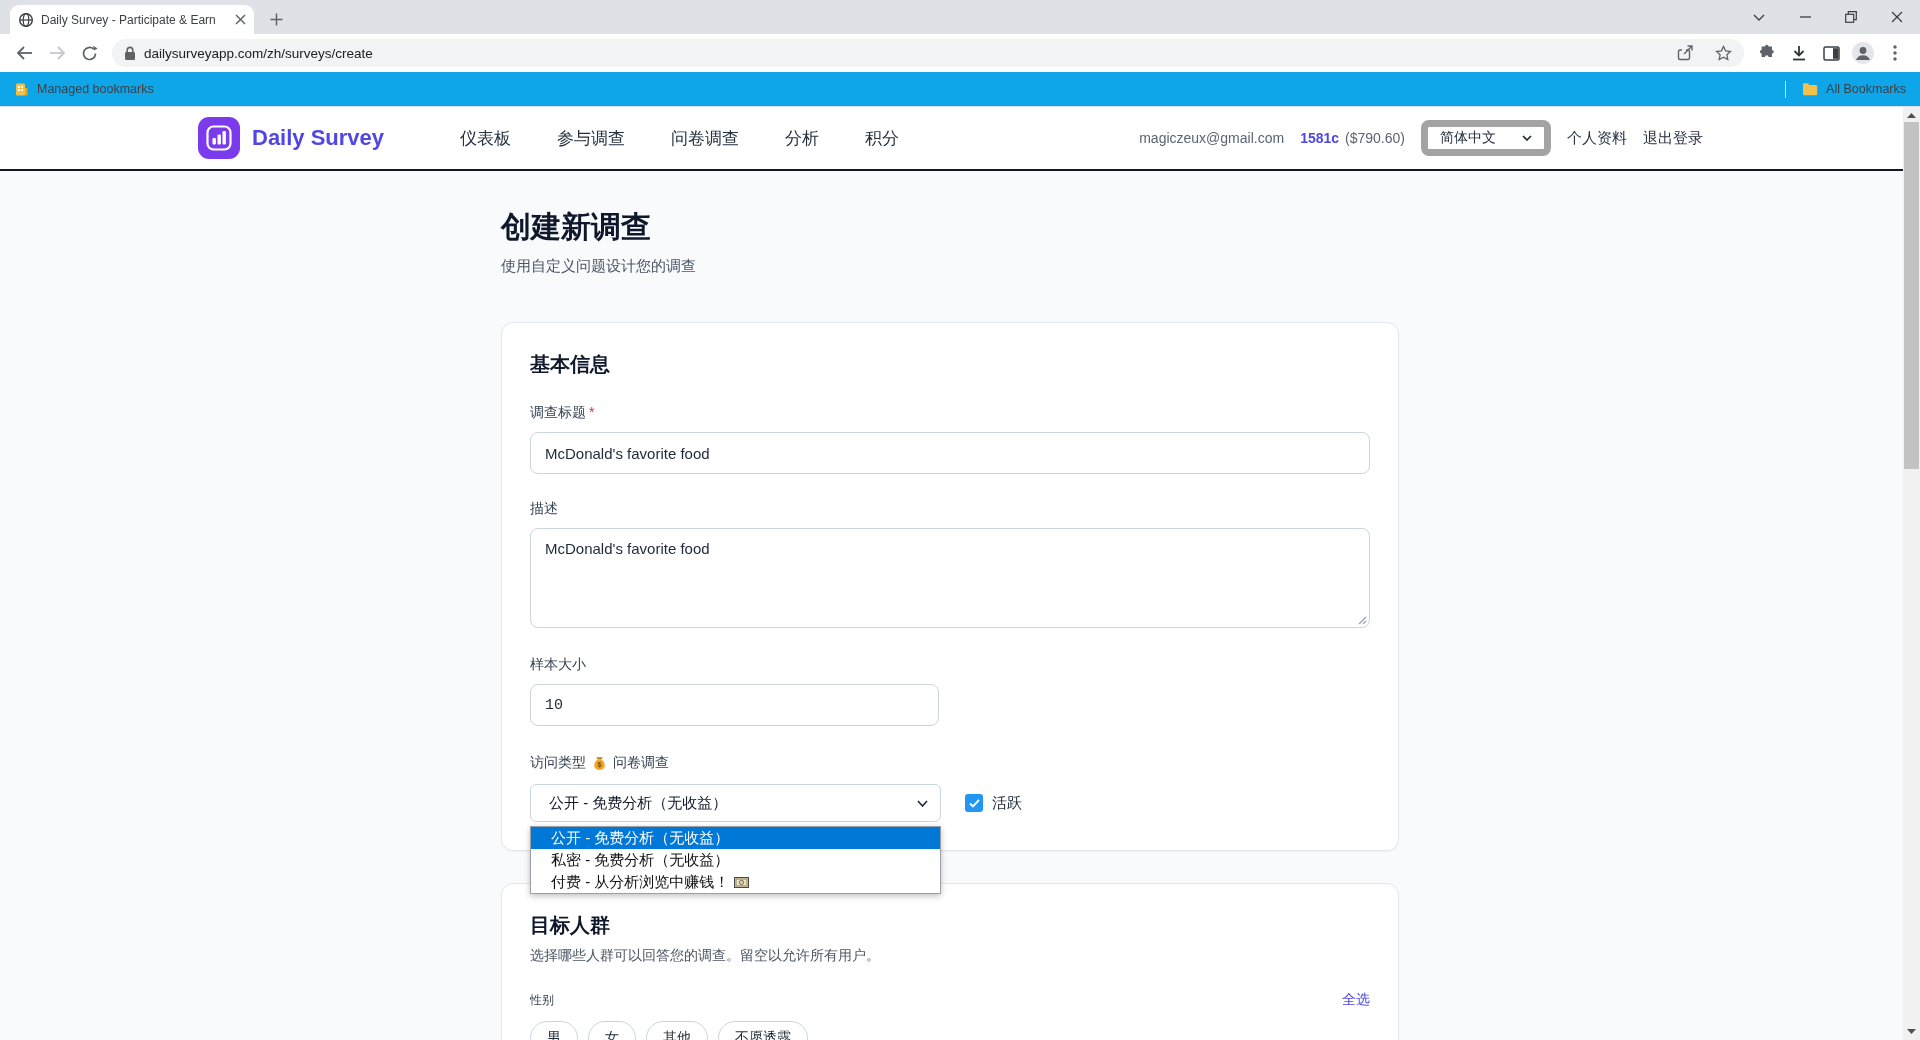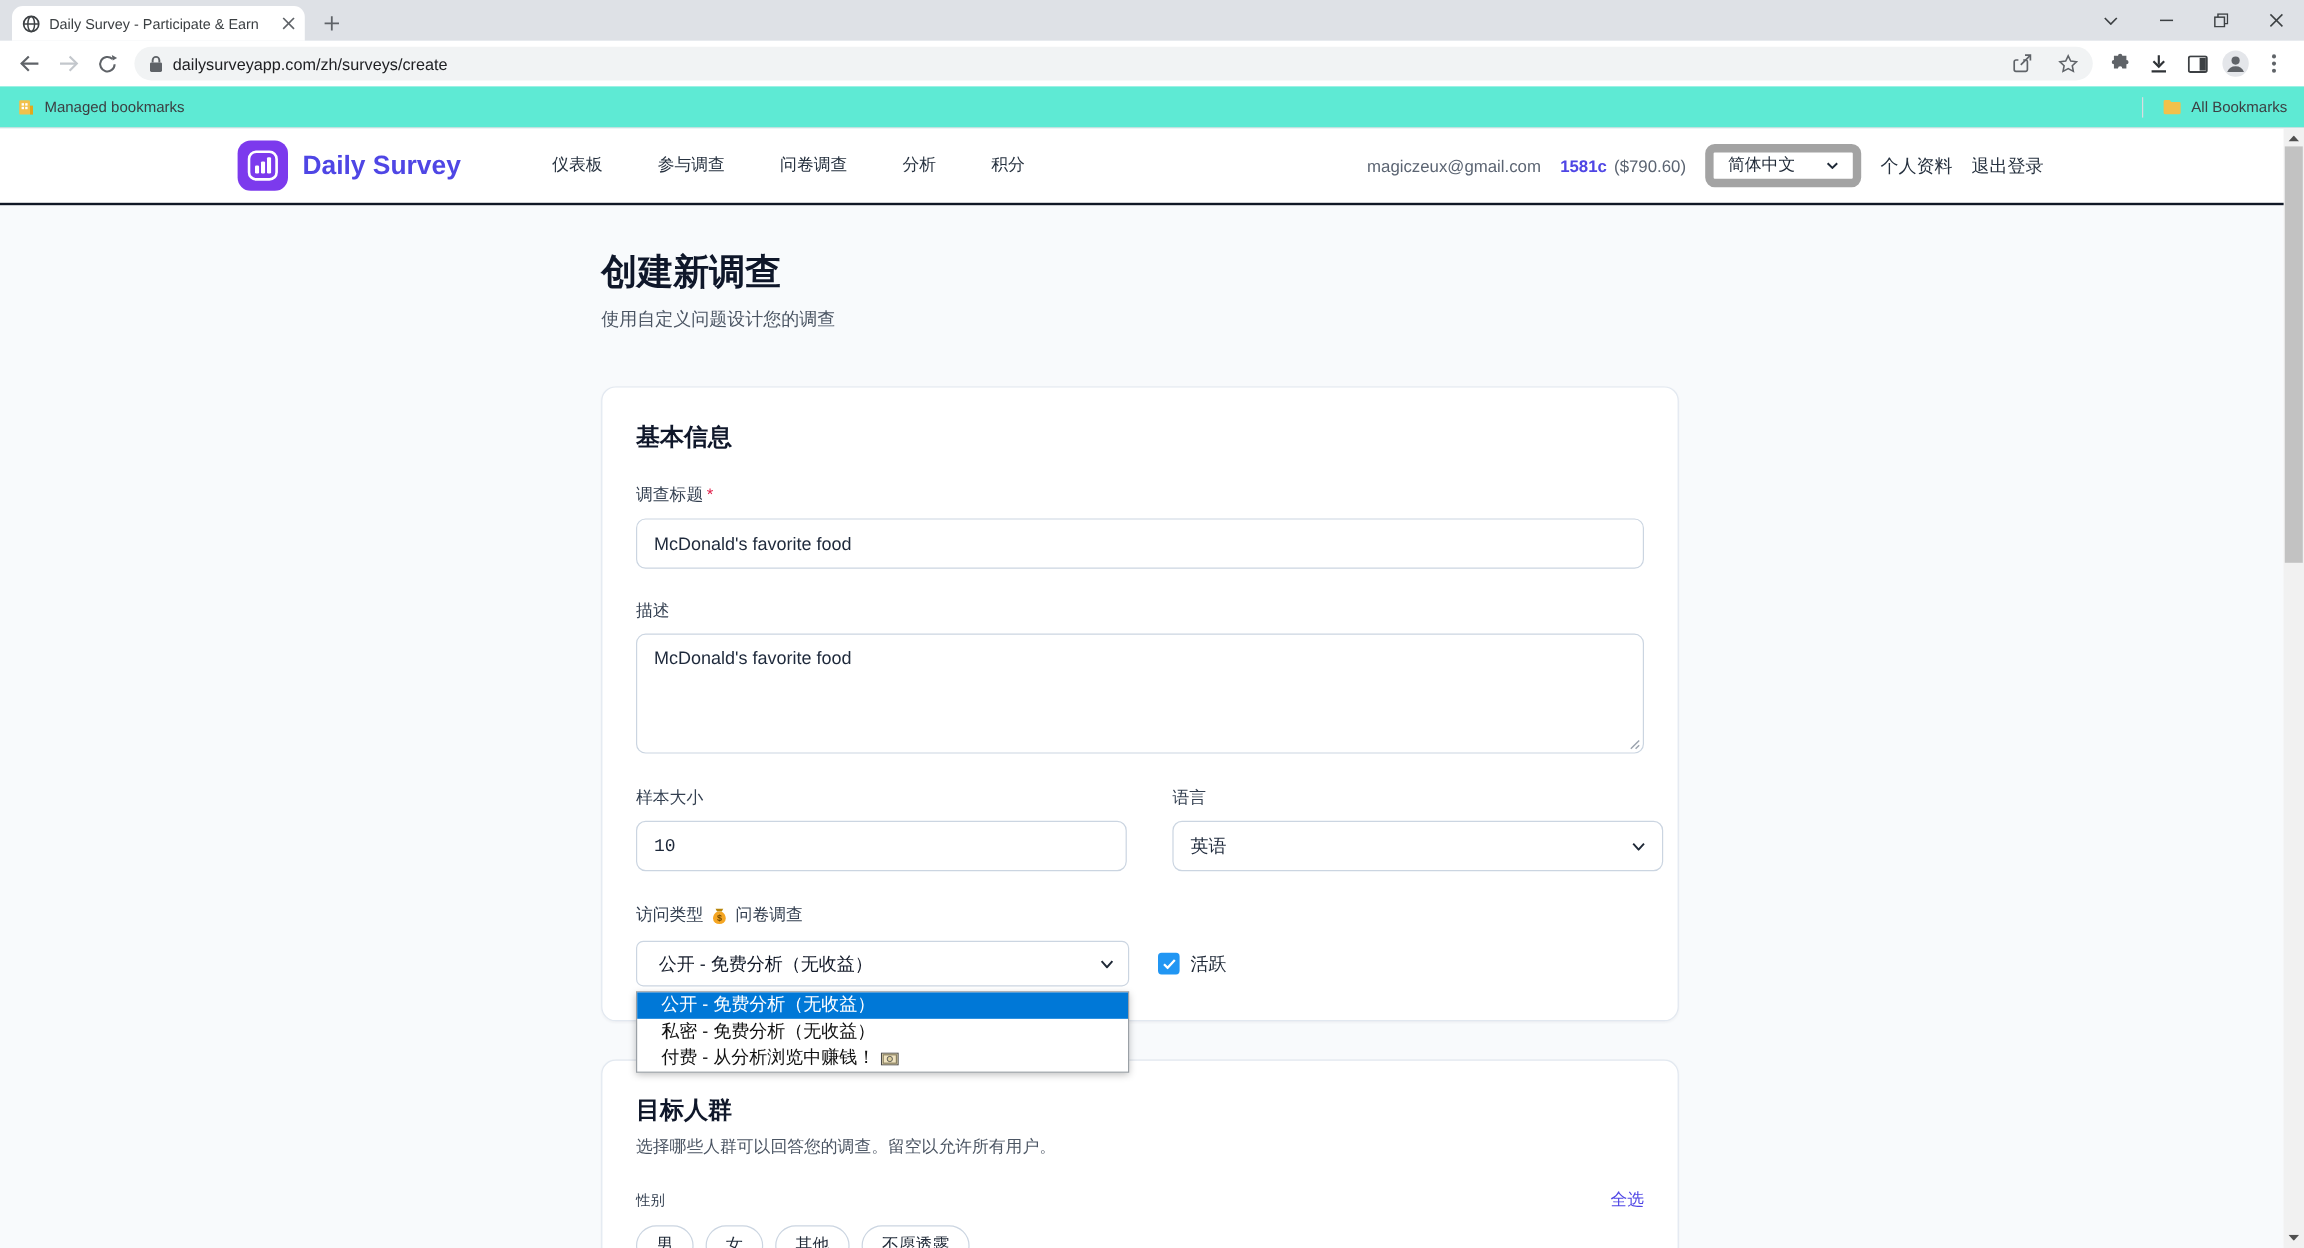--- a/index.html
+++ b/index.html
@@ -16,34 +16,34 @@
   .winctrls { margin-left:auto; display:flex; height:34px; }
   .winbtn { width:46px; height:34px; display:flex; align-items:center; justify-content:center; }
 
   .toolbar { height:38px; background:#fff; display:flex; align-items:center; padding:16px 10px; gap:2px; }
   .navbtn { width:30px; height:30px; border-radius:50%; }
   .omnibox { flex:1; height:28px; background:#f1f3f4; border-radius:14px; margin:0 6px;
              display:flex; align-items:center; padding:0 6px 0 12px; gap:8px; }
   .url-text { flex:1; font-size:13.5px; color:#202124; }
   .tool-ico { width:30px; height:30px; border-radius:50%; }
 
-  .bookmarksbar { height:35px; background:#5eead4; border-bottom:1px solid #dcdfe3;
+  .bookmarksbar { height:35px; background:#0ea5e9; border-bottom:1px solid #dcdfe3;
                   display:flex; align-items:center; padding:0 14px; }
   .bm-item { display:flex; align-items:center; gap:8px; font-size:12.5px; color:#3c4043; cursor:pointer; }
   .bm-right { margin-left:auto; display:flex; align-items:center; gap:10px; }
   .bm-sep { width:1px; height:17px; background:#dadce0; margin-right:6px; }
 
   
   .site-header { height:64px; background:#fff; border-bottom:2px solid #101826;
                  display:flex; align-items:center; padding:0 217px 0 198px; }
   .logo-mark { width:42px; height:42px; background:#7c3aed; border-radius:11px;
                display:flex; align-items:center; justify-content:center; cursor:pointer; }
   .brand { margin-left:12px; font-size:22px; font-weight:bold; color:#4f46e5; cursor:pointer; }
   .main-nav { display:flex; gap:46px; margin-left:76px; }
-  .main-nav span { font-size:14px; color:#26313f; cursor:pointer; }
+  .main-nav span { font-size:17px; color:#26313f; cursor:pointer; }
   .hdr-right { margin-left:auto; display:flex; align-items:center; gap:16px; }
   .hdr-email { font-size:14px; color:#5b6472; }
   .hdr-credits { font-size:14px; font-weight:bold; color:#4f46e5; }
   .hdr-balance { font-size:14px; color:#5b6472; margin-left:-10px; }
   .lang-select { height:36px; border:7px solid #a3a3a3; border-radius:8px; background:#fff;
                  display:flex; align-items:center; gap:26px; padding:0 12px; font-size:14px; color:#1f2937; cursor:pointer; }
   .hdr-link { font-size:15px; color:#26313f; cursor:pointer; }
 
   
   .main-col { width:898px; margin-left:501px; }
@@ -305,29 +305,20 @@
             <line x1="8" y1="1" x2="1" y2="8" stroke="#9aa2ad" stroke-width="1.2"></line>
             <line x1="8" y1="5" x2="5" y2="8" stroke="#9aa2ad" stroke-width="1.2"></line>
           </svg>
       </span>
     </div>
 
     <div class="two-col">
       <div>
         <div class="fld-label" style="margin-top:0">样本大小</div>
         <input class="text-input" type="text" value="10" style="">
-      </div>
-      <div>
-        <div class="fld-label" style="margin-top:0">语言</div>
-        <div class="sel-box">
-          <span>英语</span>
-          <svg width="11" height="7" viewBox="0 0 11 7">
-              <polyline points="1,1 5.5,6 10,1" fill="none" stroke="#1f2937" stroke-width="1.6"></polyline>
-            </svg>
-        </div>
       </div>
     </div>
 
     <div class="fld-label" style="margin-top:28px; display:flex; align-items:center; gap:6px;">
       <span>访问类型</span>
       <span>
         <svg width="15" height="15" viewBox="0 0 15 15">
             <path d="M5.5 3.5 L4.3 1.2 h6.4 L9.5 3.5" fill="#b8860b"></path>
             <path d="M7.5 3.5 c-3.4 0 -5.3 3 -5.3 6 a5.3 4.6 0 0 0 10.6 0 c0 -3 -1.9 -6 -5.3 -6 z" fill="#f5a623"></path>
             <text x="7.5" y="11.4" font-size="7.5" font-weight="bold" fill="#7a4e00" text-anchor="middle">$</text>

